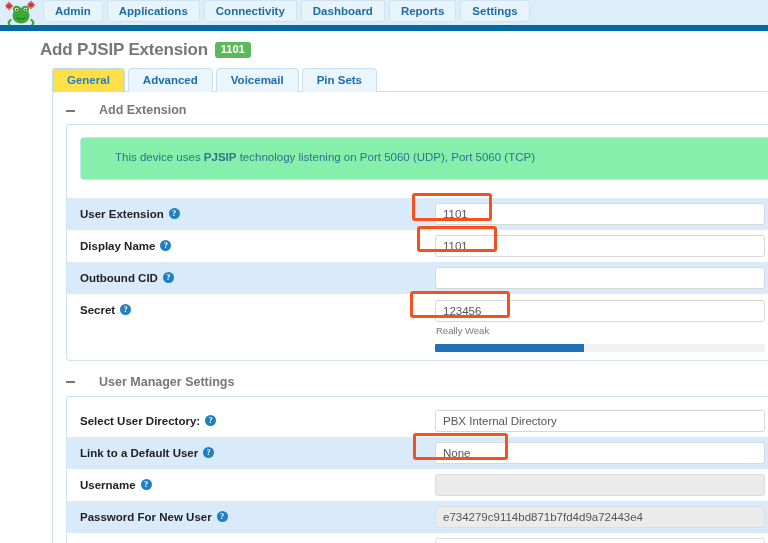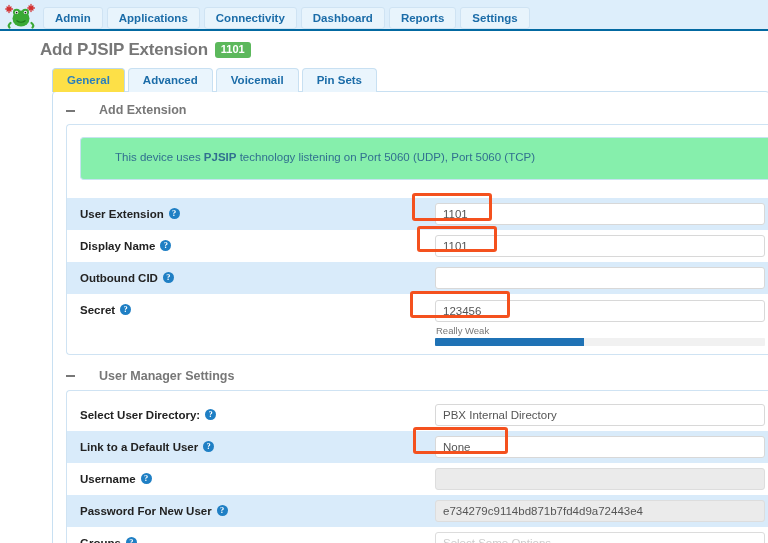--- a/index.html
+++ b/index.html
@@ -8,23 +8,23 @@
     width: 768px; height: 543px;
     overflow: hidden;
     background: #ffffff;
     font-family: "Liberation Sans", sans-serif;
   }
 
   
   #topnav {
     height: 31px;
     background: #ddeefb;
-    border-bottom: 2px solid #0369a1;
-    display: flex;
-    align-items: flex-end;
+    border-bottom: 6px solid #0369a1;
+    display: flex;
+    align-items: flex-start;
     padding-left: 4px;
   }
   #logo {
     width: 34px; height: 26px;
     position: relative;
     flex: 0 0 34px;
     margin-right: 3px;
   }
   .navitem {
     height: 22px;
@@ -206,21 +206,21 @@
 
   
   .strength-wrap {
     max-width: 330px;
     width: 100%;
     margin-top: 3px;
   }
   .strength-label {
     font-size: 9.5px;
     color: #777777;
-    margin-bottom: 2px;
+    margin-bottom: 8px;
     padding-left: 1px;
   }
   .strength-track {
     height: 8px;
     background: #f1f1f1;
     border-radius: 1px;
     overflow: hidden;
   }
   .strength-fill {
     height: 100%;

